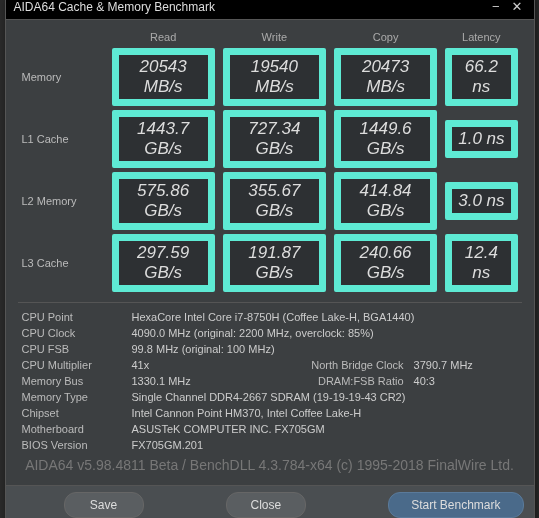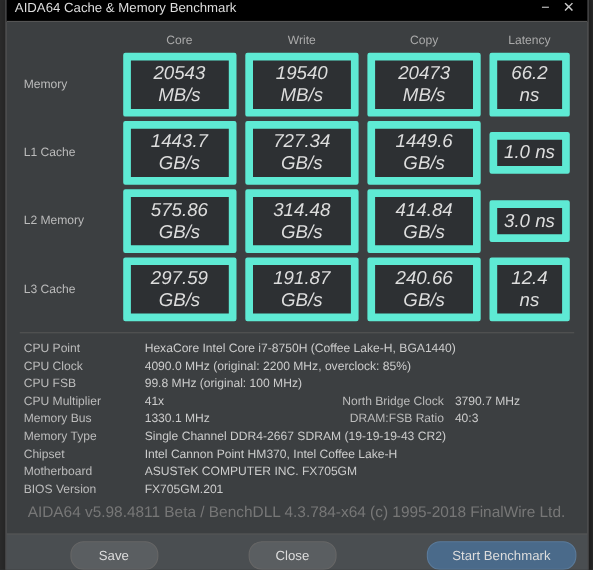--- a/index.html
+++ b/index.html
@@ -158,21 +158,21 @@
       <button class="title-btn">✕</button>
     </div>
   </div>
 
   <div class="content">
 
     <table class="benchmark-table">
       <thead>
         <tr>
           <th></th>
-          <th>Core</th>
+          <th>Read</th>
           <th>Write</th>
           <th>Copy</th>
           <th>Latency</th>
         </tr>
       </thead>
       <tbody id="benchmark-tbody">
       <tr>
       <td>Memory</td>
       <td class="value-cell"><span class="input-box">20543 MB/s</span></td>
       <td class="value-cell"><span class="input-box">19540 MB/s</span></td>
@@ -182,21 +182,21 @@
           <tr>
       <td>L1 Cache</td>
       <td class="value-cell"><span class="input-box">1443.7 GB/s</span></td>
       <td class="value-cell"><span class="input-box">727.34 GB/s</span></td>
       <td class="value-cell"><span class="input-box">1449.6 GB/s</span></td>
       <td class="value-cell"><span class="input-box latency-box">1.0 ns</span></td>
     </tr>
           <tr>
       <td>L2 Memory</td>
       <td class="value-cell"><span class="input-box">575.86 GB/s</span></td>
-      <td class="value-cell"><span class="input-box">314.48 GB/s</span></td>
+      <td class="value-cell"><span class="input-box">355.67 GB/s</span></td>
       <td class="value-cell"><span class="input-box">414.84 GB/s</span></td>
       <td class="value-cell"><span class="input-box latency-box">3.0 ns</span></td>
     </tr>
           <tr>
       <td>L3 Cache</td>
       <td class="value-cell"><span class="input-box">297.59 GB/s</span></td>
       <td class="value-cell"><span class="input-box">191.87 GB/s</span></td>
       <td class="value-cell"><span class="input-box">240.66 GB/s</span></td>
       <td class="value-cell"><span class="input-box latency-box">12.4 ns</span></td>
     </tr>

